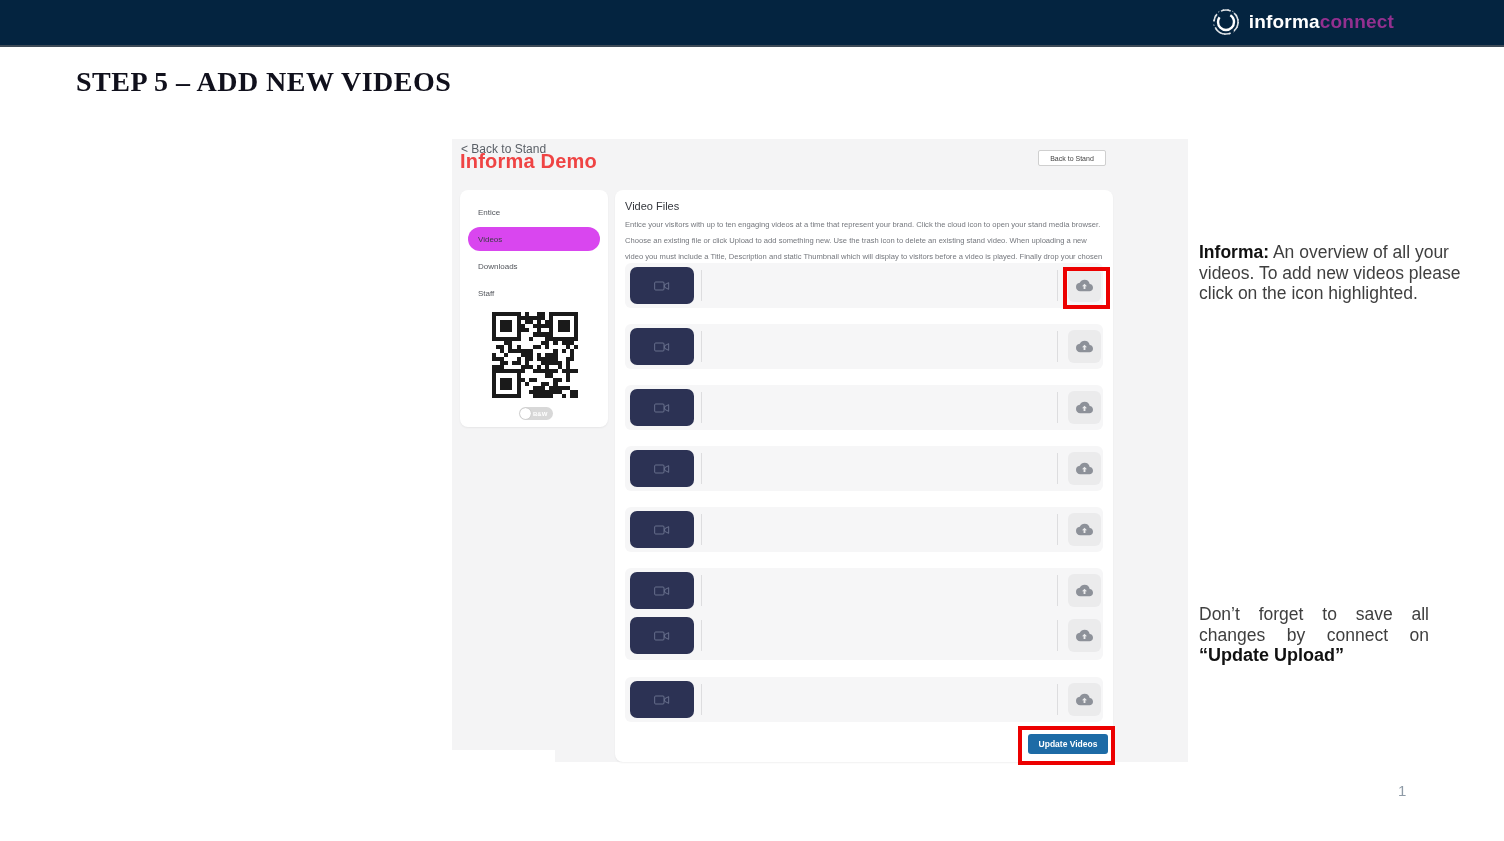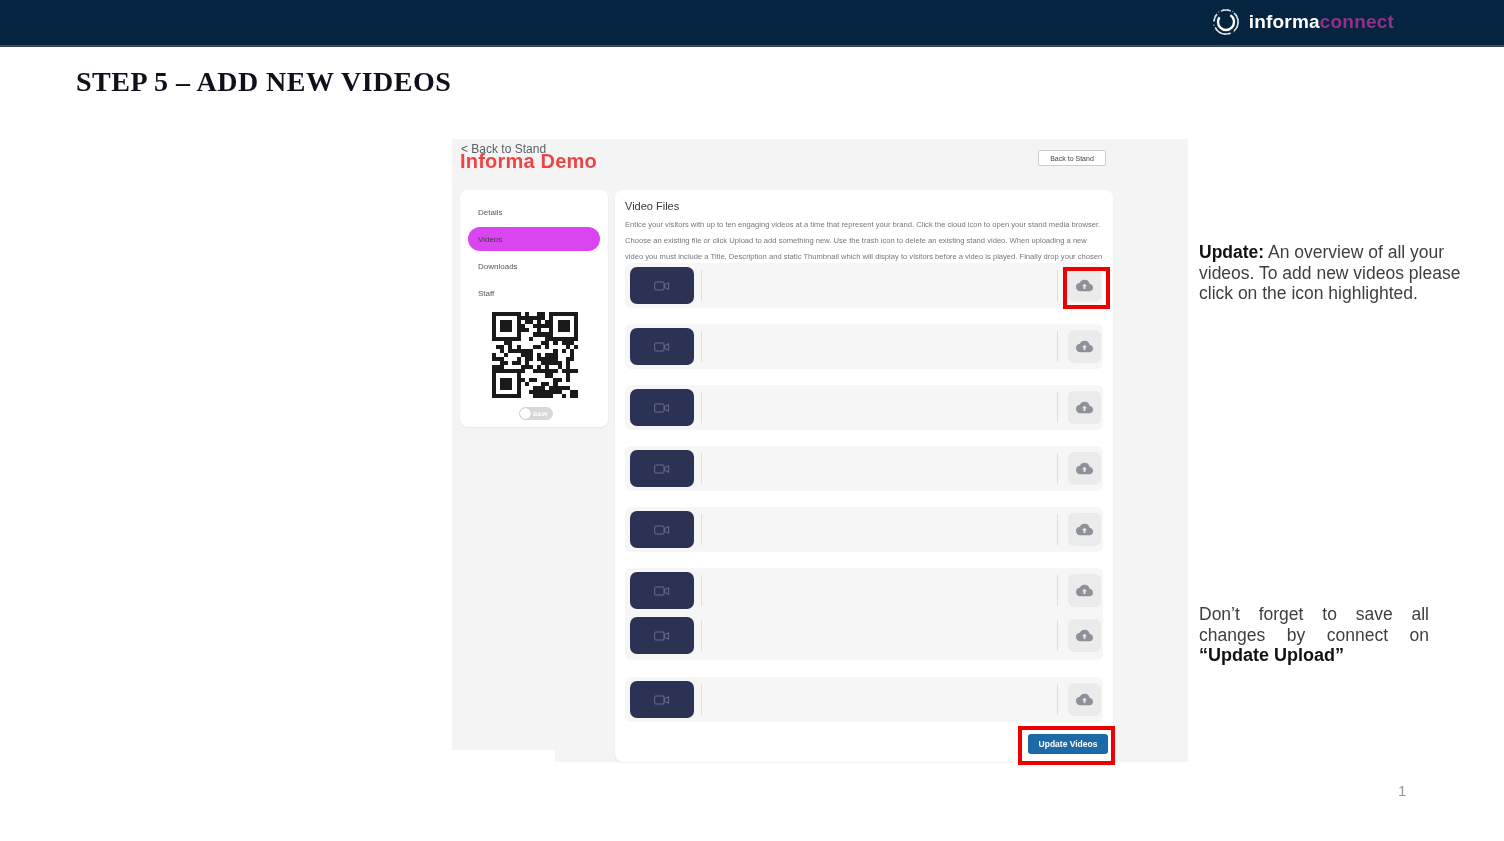--- a/index.html
+++ b/index.html
@@ -85,21 +85,21 @@
 
   <div class="shot"></div>
   <div class="shot-ext"></div>
 
   <div class="back-link">&lt; Back to Stand</div>
   <div class="stand-title">Informa Demo</div>
   <div class="back-btn">Back to Stand</div>
 
   <div class="side-card">
     <div class="side-nav">
-      <div class="side-item">Details</div>
+      <div class="side-item">Entice</div>
       <div class="side-item active">Videos</div>
       <div class="side-item">Downloads</div>
       <div class="side-item">Staff</div>
     </div>
     <svg class="qr-wrap" id="qr" viewBox="0 0 21 21" shape-rendering="crispEdges">
         <rect x="0" y="0" width="1" height="1" fill="#1a1a1a"></rect>
         <rect x="1" y="0" width="1" height="1" fill="#1a1a1a"></rect>
         <rect x="2" y="0" width="1" height="1" fill="#1a1a1a"></rect>
         <rect x="3" y="0" width="1" height="1" fill="#1a1a1a"></rect>
         <rect x="4" y="0" width="1" height="1" fill="#1a1a1a"></rect>
@@ -500,17 +500,17 @@
           </div>
         </div>
       </div>
 
     <button class="update-btn">Update Videos</button>
   </div>
 
   <div class="hl hl-icon"></div>
   <div class="hl hl-update"></div>
 
-  <div class="note1"><span class="note-b">Update:</span><span> An overview of all your videos. To add new videos please click on the icon highlighted.</span></div>
+  <div class="note1"><span class="note-b">Informa:</span><span> An overview of all your videos. To add new videos please click on the icon highlighted.</span></div>
   <div class="note2"><span>Don’t forget to save all changes  by connect on </span><span class="note-b">“Update Upload”</span></div>
 
   <div class="page-num">1</div>
 </div>
 
 </body></html>

